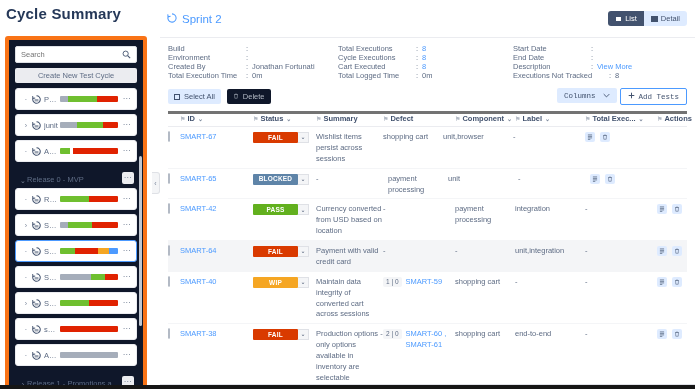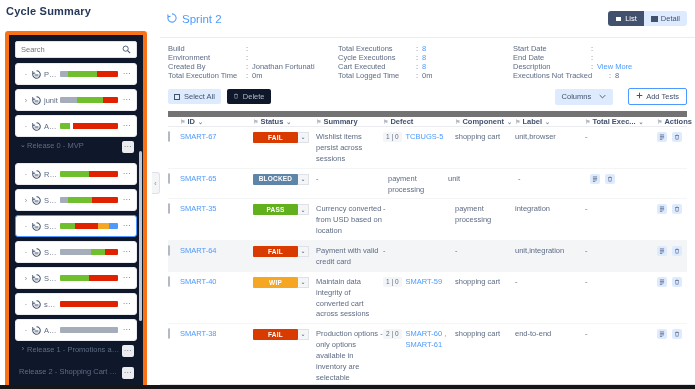--- a/index.html
+++ b/index.html
@@ -13,21 +13,21 @@
   }
   
   #topstrip{ position:absolute; top:0; left:655px; width:30px; height:5px; background:#4c9aff; }
 
   
   #left{
     position:absolute; left:0; top:0; width:152px; height:389px;
     background:#ffffff; overflow:hidden;
   }
   #page-title{
-    font-size:11px; font-weight:bold; color:#253858;
+    font-size:15px; font-weight:bold; color:#253858;
     padding:5px 0 6px 6px; letter-spacing:.2px;
   }
   #cyclepanel{
     margin:8px 5px; background:#0f172a; border:4px solid #f97316;
     border-radius:3px; height:358px; overflow:hidden; position:relative;
   }
   .search-wrap{
     margin:6px 6px 0 6px; height:17px; background:#fff;
     border:1px solid #dfe1e6; border-radius:2px;
     display:flex; align-items:center; padding:0 5px;
@@ -45,21 +45,21 @@
   }
   #tree{ margin-top:5px; }
   .tree-card{
     background:#ffffff; border:1px solid #ebecf0; border-radius:3px;
     margin:0 6px 4px 6px; height:22px;
     display:flex; align-items:center; padding:0 3px 0 6px;
   }
   .tree-card.selected{ border:1px solid #4c9aff; }
   .tree-group{
     background:transparent; margin:0 6px 4px 6px; height:18px;
-    display:flex; align-items:flex-start; padding:0 3px 0 4px;
+    display:flex; align-items:flex-end; padding:0 3px 0 4px;
   }
   .twisty{
     width:8px; flex:0 0 8px; font-size:7px; color:#7a869a; text-align:center;
     cursor:pointer; line-height:1;
   }
   .cycle-ico{ width:11px; flex:0 0 11px; margin:0 2px 0 1px; }
   .cycle-ico svg{ display:block; }
   .tree-label{
     flex:1; font-size:7.5px; color:#5e6c84; white-space:nowrap;
     overflow:hidden; text-overflow:ellipsis; padding-right:2px;
@@ -118,35 +118,35 @@
 
   
   #toolbar{ display:flex; align-items:center; padding:4px 8px 6px 8px; }
   .tb-btn{
     display:flex; align-items:center; gap:4px; font-size:7.5px;
     padding:3px 6px; border-radius:2px; cursor:pointer;
   }
   #select-all{ background:#deebff; color:#42526e; }
   #delete-btn{ background:#0f172a; color:#b3bac5; margin-left:6px; }
   .sq{ width:6px; height:6px; border:1px solid currentColor; display:inline-block; }
-  #tb-right{ margin-left:auto; display:flex; align-items:center; gap:15px; }
+  #tb-right{ margin-left:auto; display:flex; align-items:flex-start; gap:3px;font-family:Liberation Mono, monospace; }
   #columns-btn{
     background:#deebff; color:#42526e; display:flex; align-items:center; gap:8px;
     font-size:7.5px; padding:3.5px 7px; border-radius:2px; cursor:pointer;
   }
   #addtests-btn{
     background:#fff; border:1px solid #4c9aff; color:#42526e; display:flex;
     align-items:center; gap:3px; font-size:7.5px; padding:3px 7px;
     border-radius:2px; cursor:pointer;
   }
 
   
   #table{ padding:0 8px; }
   .thead{
-    display:flex; border-top:6px solid #737373; border-bottom:1px solid #ebecf0;
+    display:flex; border-top:3px solid #737373; border-bottom:1px solid #ebecf0;
     height:16px; align-items:flex-start; font-size:7.5px; color:#42526e; font-weight:bold;
   }
   .th{ display:flex; align-items:center; gap:2px; }
   .pin{ color:#b3bac5; font-size:6px; }
   .caret{ color:#7a869a; font-size:6px; margin-left:1px; }
   .c-chk{ flex:0 0 12px; }
   .c-id{ flex:0 0 73px; }
   .c-status{ flex:0 0 63px; }
   .c-sum{ flex:0 0 67px; }
   .c-def{ flex:0 0 72px; }
@@ -198,20 +198,21 @@
     <div class="search-wrap">
       <input placeholder="Search" style="">
       <span class="search-ico">
         <svg viewBox="0 0 16 16" width="9" height="9">
             <circle cx="6.5" cy="6.5" r="4.6" fill="none" stroke="#42526e" stroke-width="1.6"></circle>
             <line x1="10" y1="10" x2="14.5" y2="14.5" stroke="#42526e" stroke-width="1.8"></line>
           </svg>
       </span>
     </div>
 
+    <div id="create-btn">Create New Test Cycle</div>
 
     <div id="tree">
         <div class="tree-card">
           <span class="twisty">·</span>
           <span class="cycle-ico">
             <svg viewBox="0 0 16 16" width="11" height="11">
               <path d="M8 2.5a5.5 5.5 0 1 1-5.2 3.7" fill="none" stroke="#42526e" stroke-width="1.5"></path>
               <path d="M2.3 3.2l.6 3.2 3.2-.6" fill="none" stroke="#42526e" stroke-width="1.5"></path>
               <path d="M5.2 8.4h5.6M5.2 10h5.6" stroke="#42526e" stroke-width="1"></path>
             </svg>
@@ -562,26 +563,20 @@
         <div class="trow">
           <span class="cell c-chk"><span class="chk"></span></span>
           <span class="cell c-id rid">SMART-67</span>
           <span class="cell c-status">
             <span class="status-wrap">
               <span class="status" style="background: rgb(217, 58, 0);">FAIL</span>
               <span class="status-caret">⌄</span>
             </span>
           </span>
           <span class="cell c-sum">Wishlist items persist across sessions</span>
-          <span class="cell c-def">
-            <span class="defect-wrap">
-              <span class="defect-count">1 | 0</span>
-              <span class="defect-links">TCBUGS-5</span>
-            </span>
-          </span>
           <span class="cell c-comp">shopping cart</span>
           <span class="cell c-label">unit,browser</span>
           <span class="cell c-total">-</span>
           <span class="cell c-act act">
             <span class="act-btn">
               <svg viewBox="0 0 10 10" width="6" height="6">
                 <path d="M1.5 1.5h7M1.5 4h7M1.5 6.5h7M1.5 9h4" stroke="#42526e" stroke-width="1.1"></path>
               </svg>
             </span>
             <span class="act-btn">
@@ -616,21 +611,21 @@
             </span>
             <span class="act-btn">
               <svg viewBox="0 0 12 12" width="6" height="6">
                 <path d="M2 3h8M4.5 3V2h3v1M3 3.5l.6 7h4.8l.6-7" fill="none" stroke="#42526e" stroke-width="1"></path>
               </svg>
             </span>
           </span>
         </div>
         <div class="trow">
           <span class="cell c-chk"><span class="chk"></span></span>
-          <span class="cell c-id rid">SMART-35</span>
+          <span class="cell c-id rid">SMART-42</span>
           <span class="cell c-status">
             <span class="status-wrap">
               <span class="status" style="background: rgb(98, 176, 30);">PASS</span>
               <span class="status-caret">⌄</span>
             </span>
           </span>
           <span class="cell c-sum">Currency converted from USD based on location</span>
           <span class="cell c-def">
             <span class="defect-wrap">
               <span class="defect-links" style="color: rgb(94, 108, 132);">-</span>

